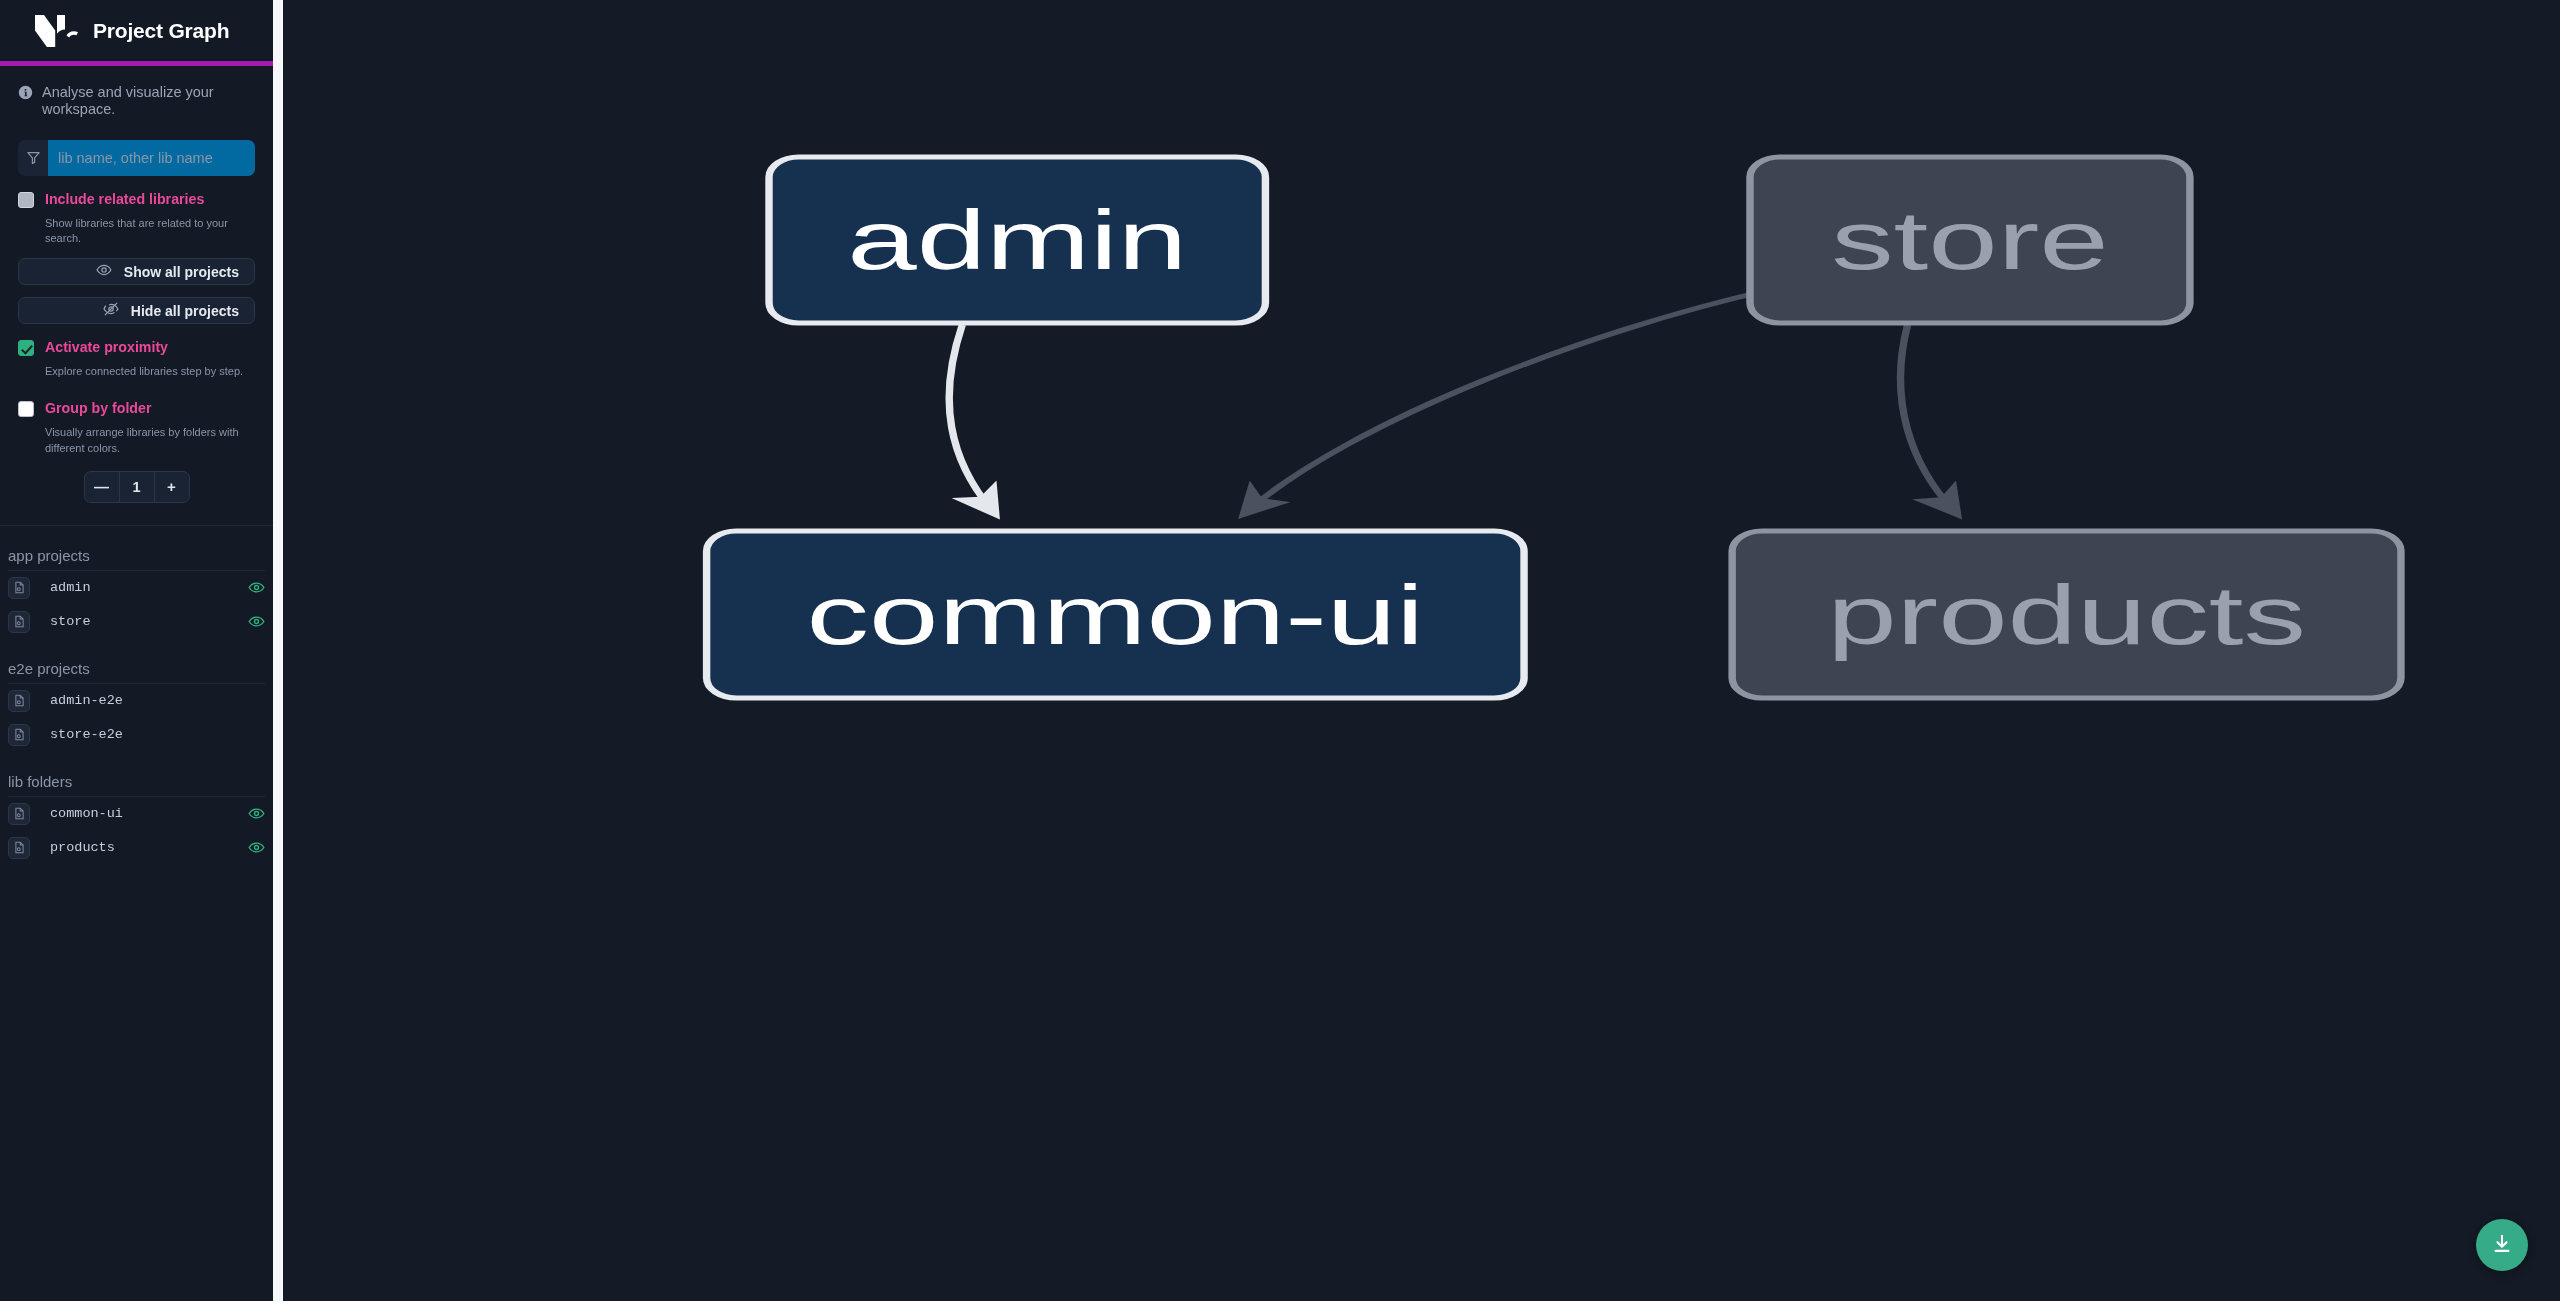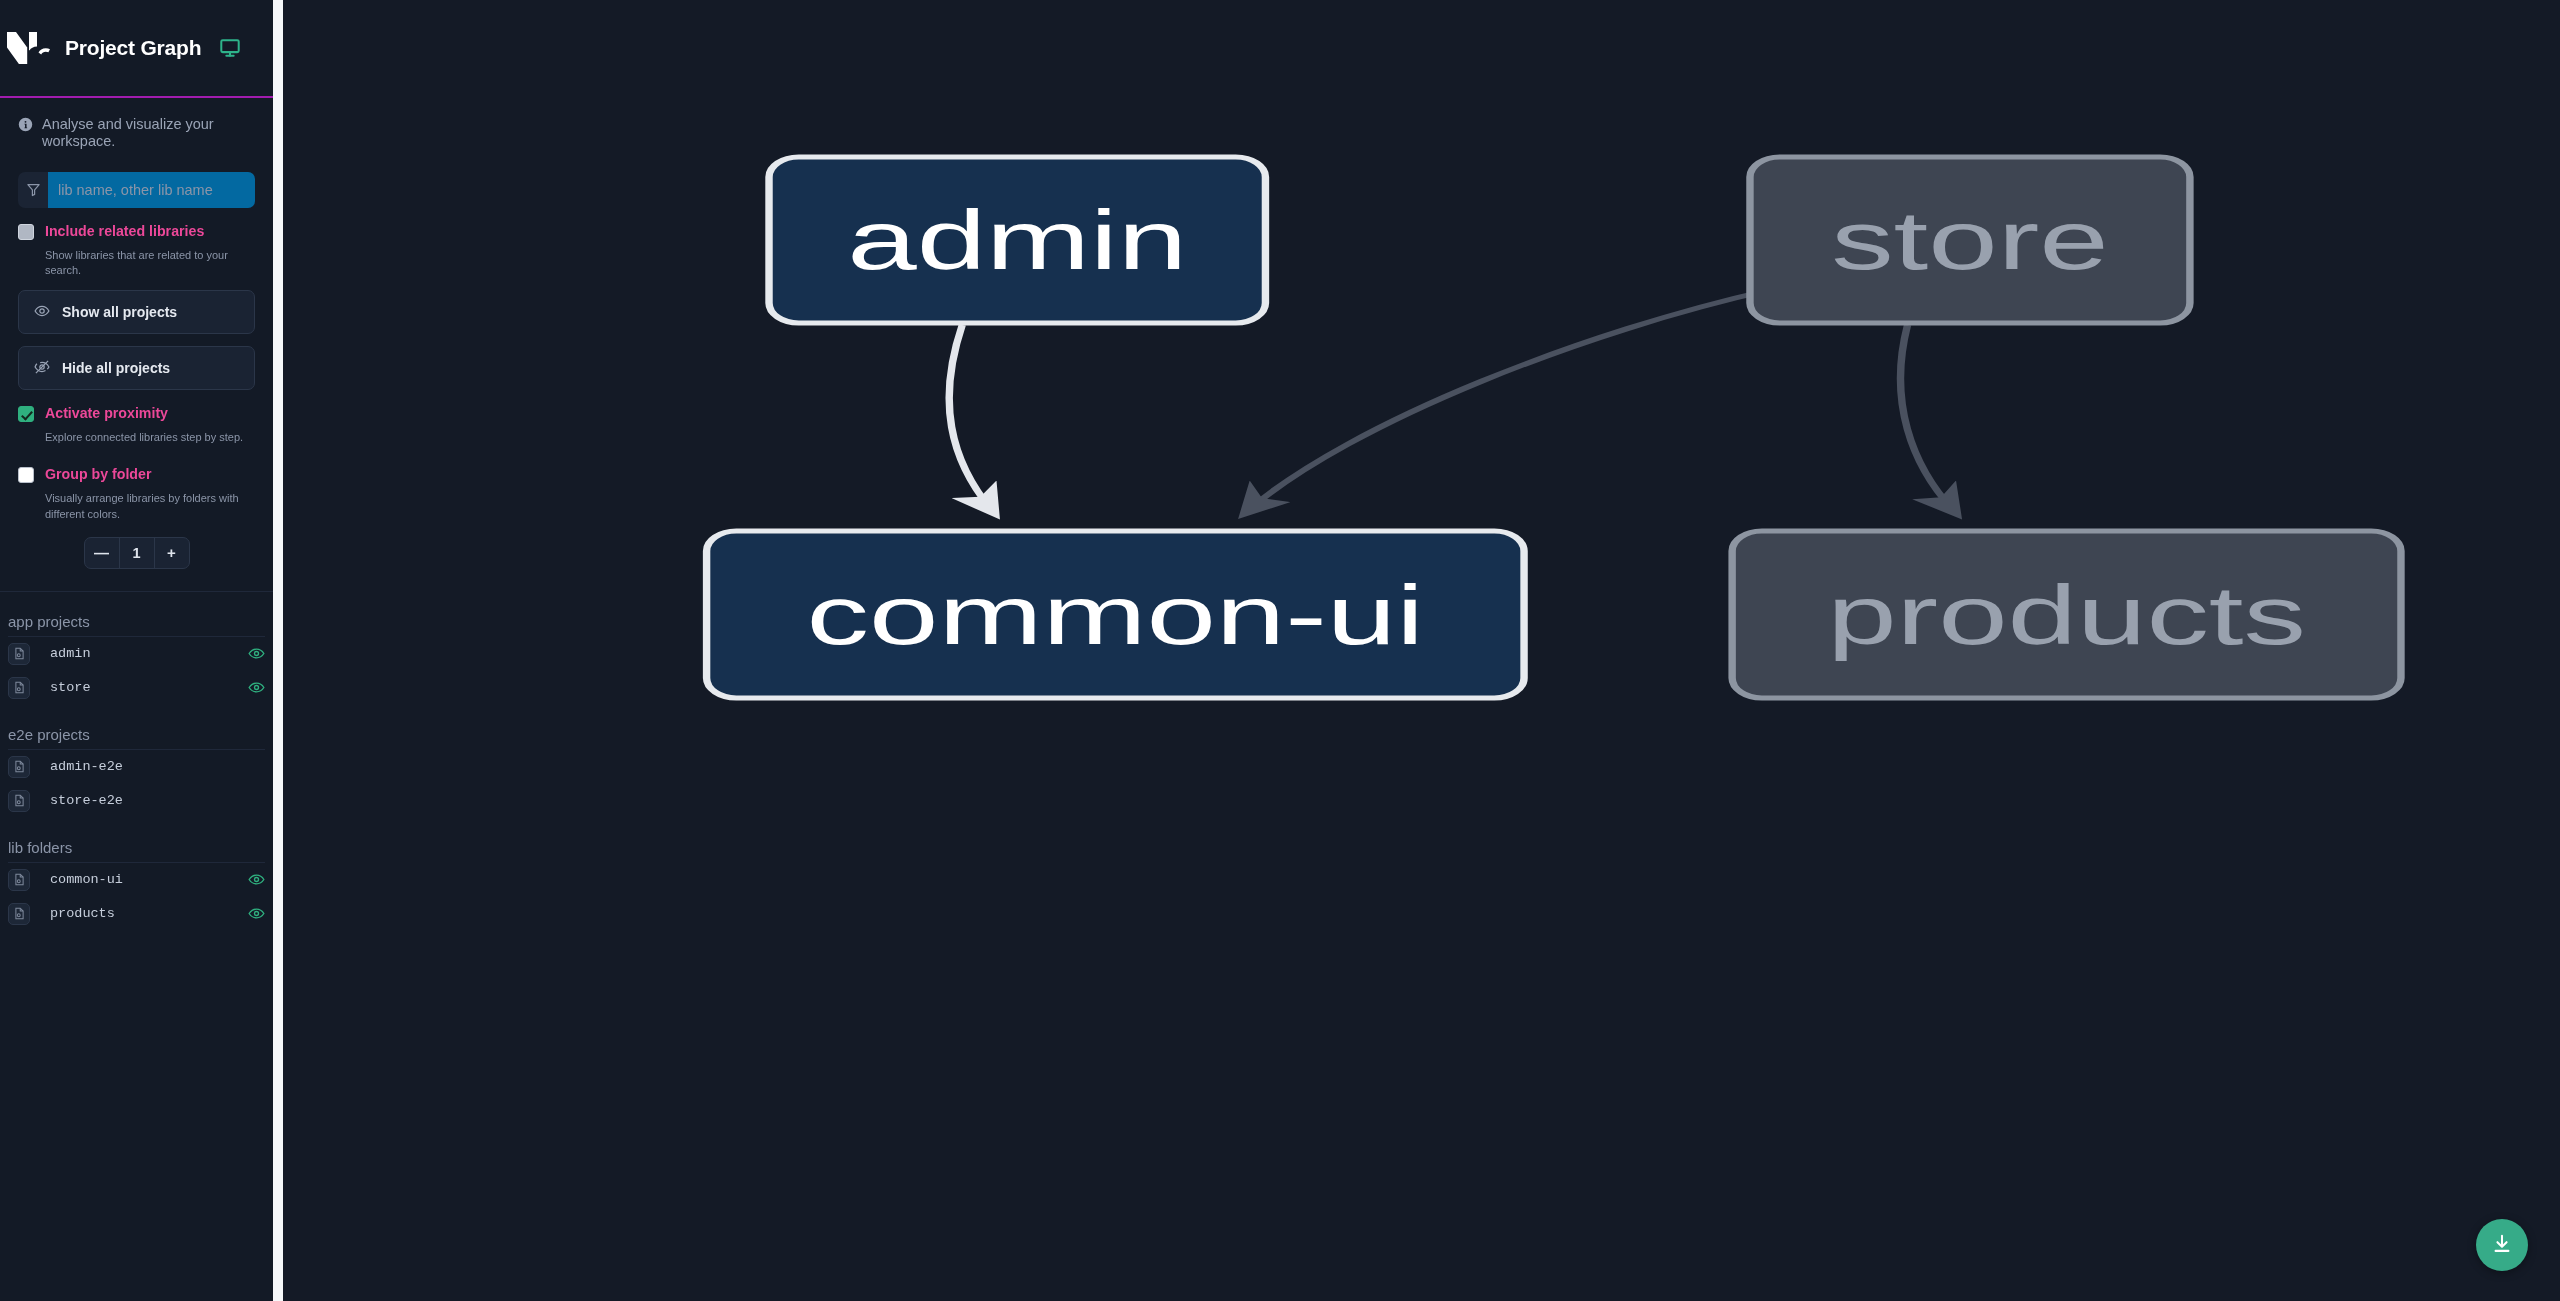--- a/index.html
+++ b/index.html
@@ -14,24 +14,24 @@
   
   #sidebar {
     position: relative;
     width: 273px; height: 1301px;
     background: #131a26;
     flex: 0 0 273px;
     display: flex; flex-direction: column;
     overflow: hidden;
   }
   .sb-header {
-    height: 98px;
+    height: 66px;
     display: flex; align-items: center;
-    padding: 0 5px;
-    border-bottom: 2px solid #a21caf;
+    padding: 0 33px;
+    border-bottom: 5px solid #a21caf;
     gap: 14px;
   }
   .nx-logo { width: 46px; height: 44px; flex: 0 0 46px; }
   .app-title {
     color: #ffffff; font-size: 21px; font-weight: 700;
     letter-spacing: -0.2px; white-space: nowrap;
   }
   .monitor-icon { width: 22px; height: 22px; color: #2eb38a; margin-left: 4px; }
 
   .sb-tagline {
@@ -77,28 +77,29 @@
     content: ""; position: absolute;
     left: 5px; top: 1.5px; width: 4px; height: 9px;
     border: solid #13291f; border-width: 0 2px 2px 0;
     transform: rotate(42deg);
   }
   .check-text { flex: 1; }
   .check-title { color: #ec4899; font-size: 14.2px; font-weight: 700; line-height: 1.35; }
   .check-desc  { color: #8b95a8; font-size: 11px; line-height: 1.37; margin-top: 7px; }
 
   .btn-wide {
-    margin-top: 12px; width: 100%; height: 44px;
+    margin-top: 12px; width: 100%; height: 27px;
     background: #1a2333; border: 1px solid #2b3purple;
     border: 1px solid #2b3649; border-radius: 7px;
     display: flex; align-items: center; gap: 12px;
     padding: 0 15px;
     color: #e5e9f0; font-size: 14px; font-weight: 700;
     font-family: "Liberation Sans", sans-serif;
     cursor: pointer;
+    justify-content: flex-end;
   }
   .btn-wide svg { width: 16px; height: 16px; color: #9aa4b6; flex: 0 0 16px; }
 
   .stepper {
     margin: 15px auto 0 auto;
     width: 106px; height: 32px;
     display: flex;
     border: 1px solid #2b3649; border-radius: 7px;
     overflow: hidden; background: #1a2333;
   }

